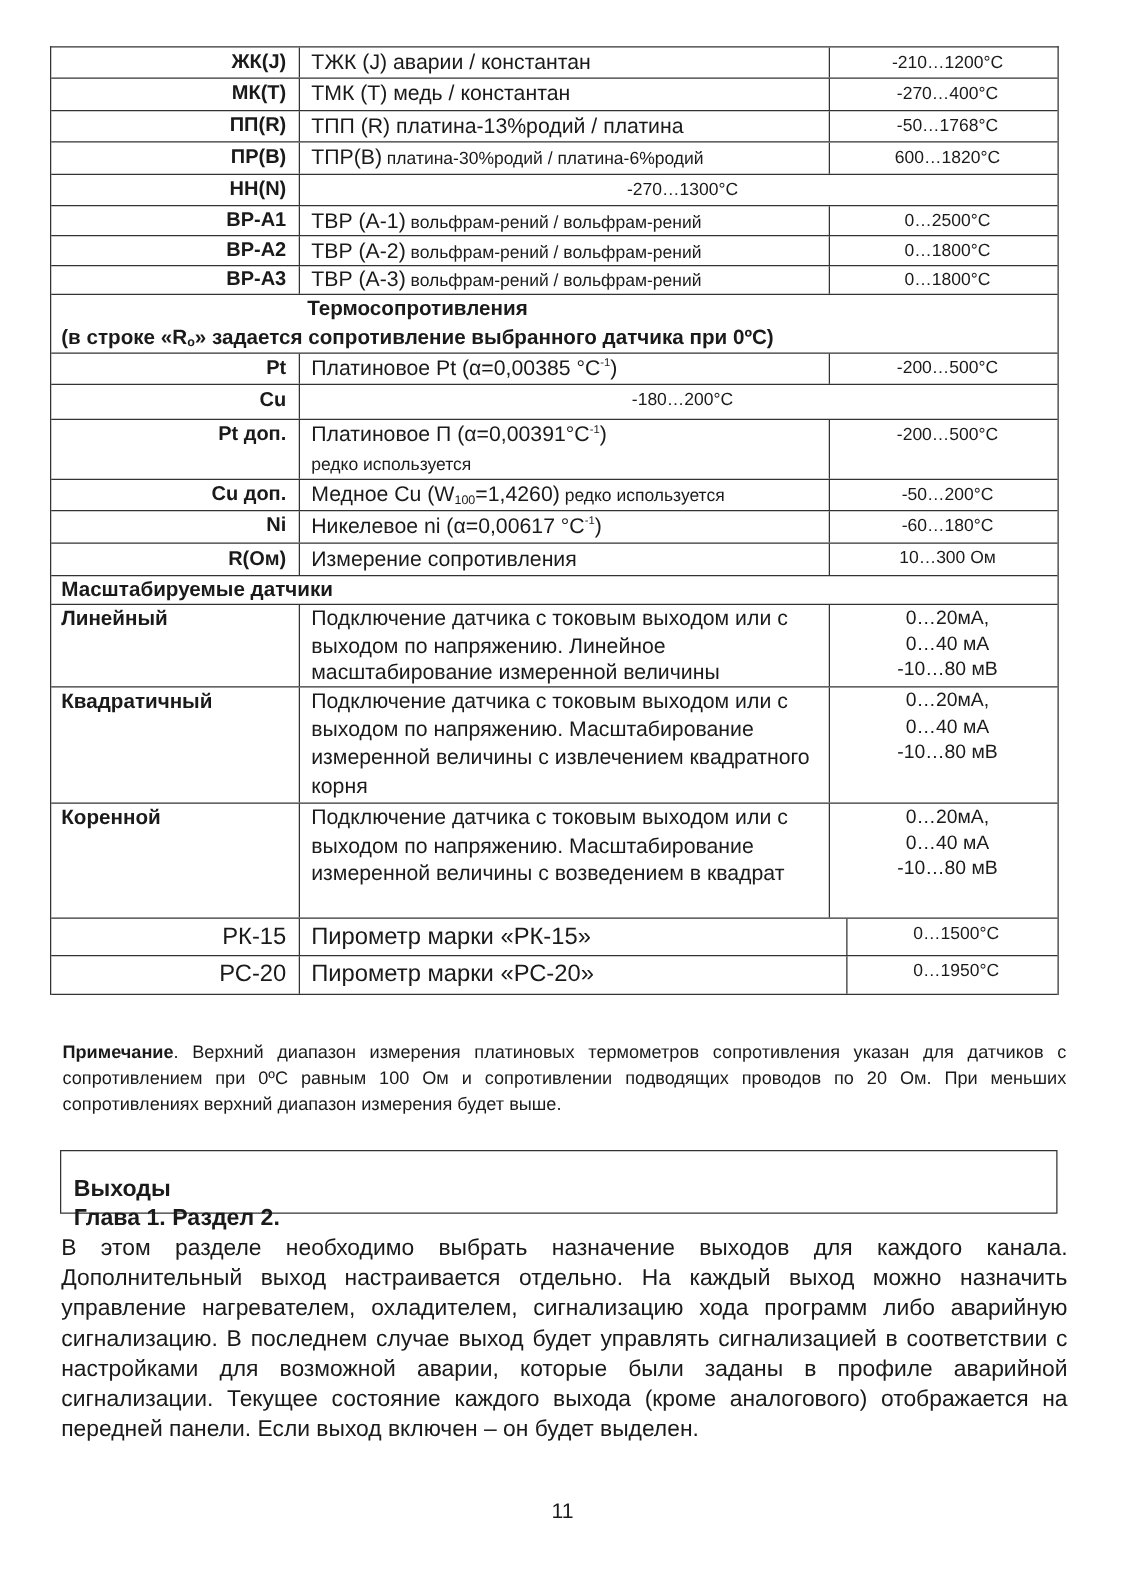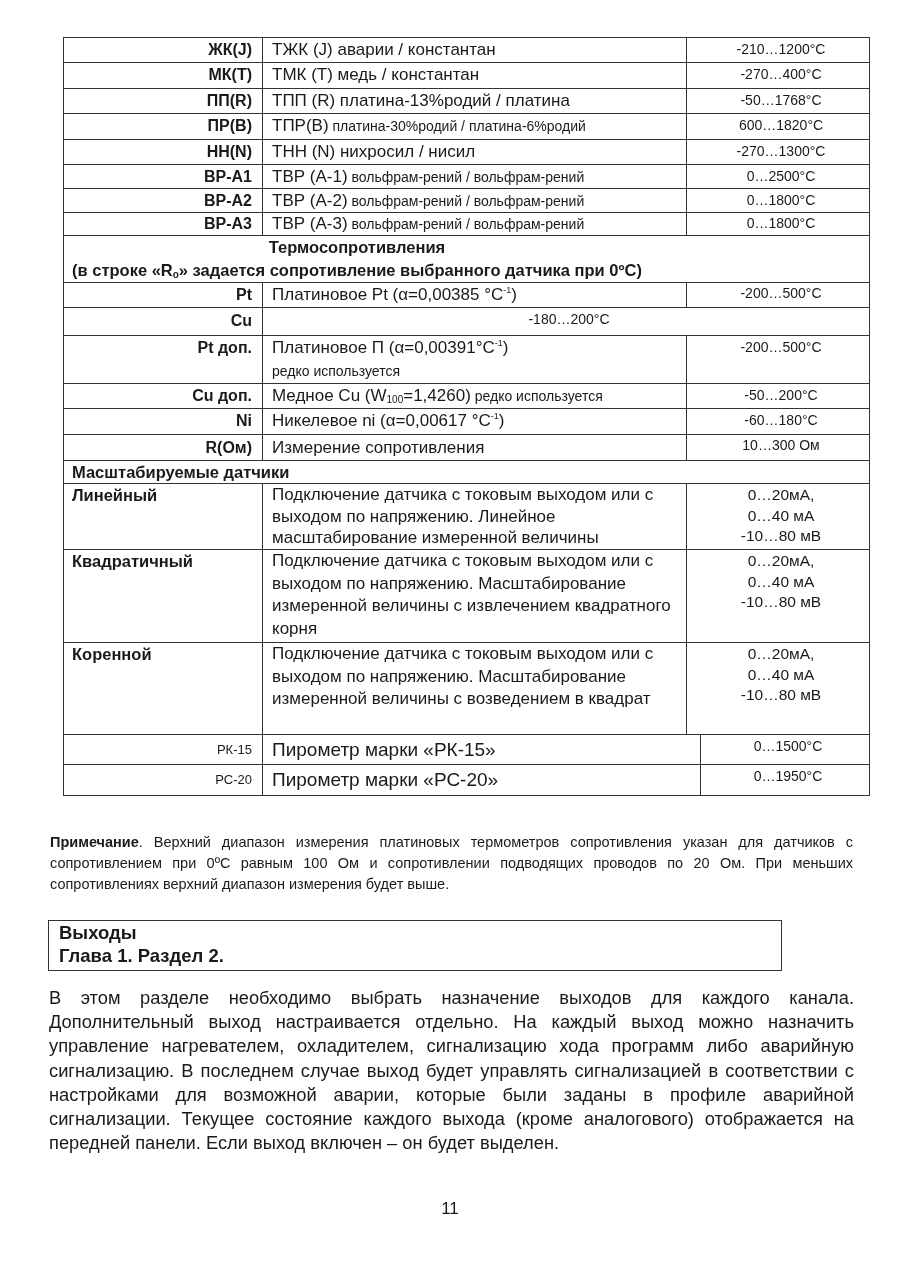--- a/index.html
+++ b/index.html
@@ -1,38 +1,38 @@
 <!DOCTYPE html>
 <html><head>
 <meta charset="utf-8">
 <style>
   html, body { margin: 0; padding: 0; background: #ffffff; }
   body { width: 900px; height: 1275px; position: relative; overflow: hidden; color: #1a1a1a;
          font-family: "Liberation Sans", sans-serif; }
   .abs { position: absolute; box-sizing: border-box; }
-  .tbl { position: absolute; left: 63px; top: 37px; width: 807px; border: 1.5px solid #333; border-bottom: none; box-sizing: border-box; }
+  .tbl { position: absolute; left: 40px; top: 37px; width: 807px; border: 1.5px solid #333; border-bottom: none; box-sizing: border-box; }
   .row { position: relative; border-bottom: 1.5px solid #333; box-sizing: border-box; display: flex; }
   .c1 { width: 199px; border-right: 1.5px solid #333; box-sizing: border-box; padding: 0 10px 0 8px; font-weight: bold; font-size: 16px; line-height: 23px; }
   .c1.r { text-align: right; }
   .c2 { width: 424px; border-right: 1.5px solid #333; box-sizing: border-box; padding: 0 0 0 9px; font-size: 17px; line-height: 23px; white-space: nowrap; overflow: hidden; }
   .c3 { flex: 1; text-align: center; font-size: 14px; line-height: 23px; box-sizing: border-box; padding-left: 6px; }
   .sm { font-size: 14px; }
   .sec { padding: 0 8px; font-weight: bold; font-size: 16.5px; line-height: 23px; text-align: center; }
   .sec.big { font-size: 18px; }
   .multi .c2 { white-space: normal; line-height: 23px; }
   .multi .c3 { font-size: 15.5px; line-height: 20.5px; padding-top: 1px; }
   .multi .c1 { font-size: 16.5px; }
-  .pyro .c1 { font-weight: normal; font-size: 13px; line-height: 29px; }
+  .pyro .c1 { font-weight: normal; font-size: 19px; line-height: 29px; }
   .pyro .c2 { width: 438px; font-size: 19px; line-height: 29px; }
   .pyro .c3 { line-height: 22px; }
   sup { font-size: 9px; vertical-align: 7px; line-height: 0; }
   sub { font-size: 10px; vertical-align: -2px; line-height: 0; }
   .note { left: 50px; top: 832px; width: 803px; font-size: 14.5px; line-height: 21px; text-align: justify; text-align-last: left; }
   .note b { font-weight: bold; }
-  .box { left: 48px; top: 920px; width: 734px; height: 51px; border: 1.5px solid #333; padding: 0 10px; font-weight: bold; font-size: 18.5px; line-height: 23px; }
+  .box { left: 48px; top: 920px; width: 798px; height: 51px; border: 1.5px solid #333; padding: 18px 10px; font-weight: bold; font-size: 18.5px; line-height: 23px; }
   .body-text { left: 49px; top: 986px; width: 805px; font-size: 18.3px; line-height: 24.2px; text-align: justify; text-align-last: left; }
   .page-num { left: 0; top: 1199px; width: 900px; text-align: center; font-size: 17px; }
 </style>
 </head>
 <body>
 
 <div class="tbl">
 
   <div class="row" style="height:25px">
     <div class="c1 r">ЖК(J)</div>
@@ -49,21 +49,20 @@
     <div class="c2"><span>ТПП (R) платина-13%родий / платина</span></div>
     <div class="c3">-50…1768°C</div>
   </div>
   <div class="row" style="height:26px">
     <div class="c1 r">ПР(B)</div>
     <div class="c2"><span>ТПР(B)</span><span class="sm"> платина-30%родий / платина-6%родий</span></div>
     <div class="c3">600…1820°C</div>
   </div>
   <div class="row" style="height:25px">
     <div class="c1 r">НН(N)</div>
-    <div class="c2"><span>ТНН (N) нихросил / нисил</span></div>
     <div class="c3">-270…1300°C</div>
   </div>
   <div class="row" style="height:24px">
     <div class="c1 r">ВР-А1</div>
     <div class="c2"><span>ТВР (А-1)</span><span class="sm"> вольфрам-рений / вольфрам-рений</span></div>
     <div class="c3">0…2500°C</div>
   </div>
   <div class="row" style="height:24px">
     <div class="c1 r">ВР-А2</div>
     <div class="c2"><span>ТВР (А-2)</span><span class="sm"> вольфрам-рений / вольфрам-рений</span></div>

